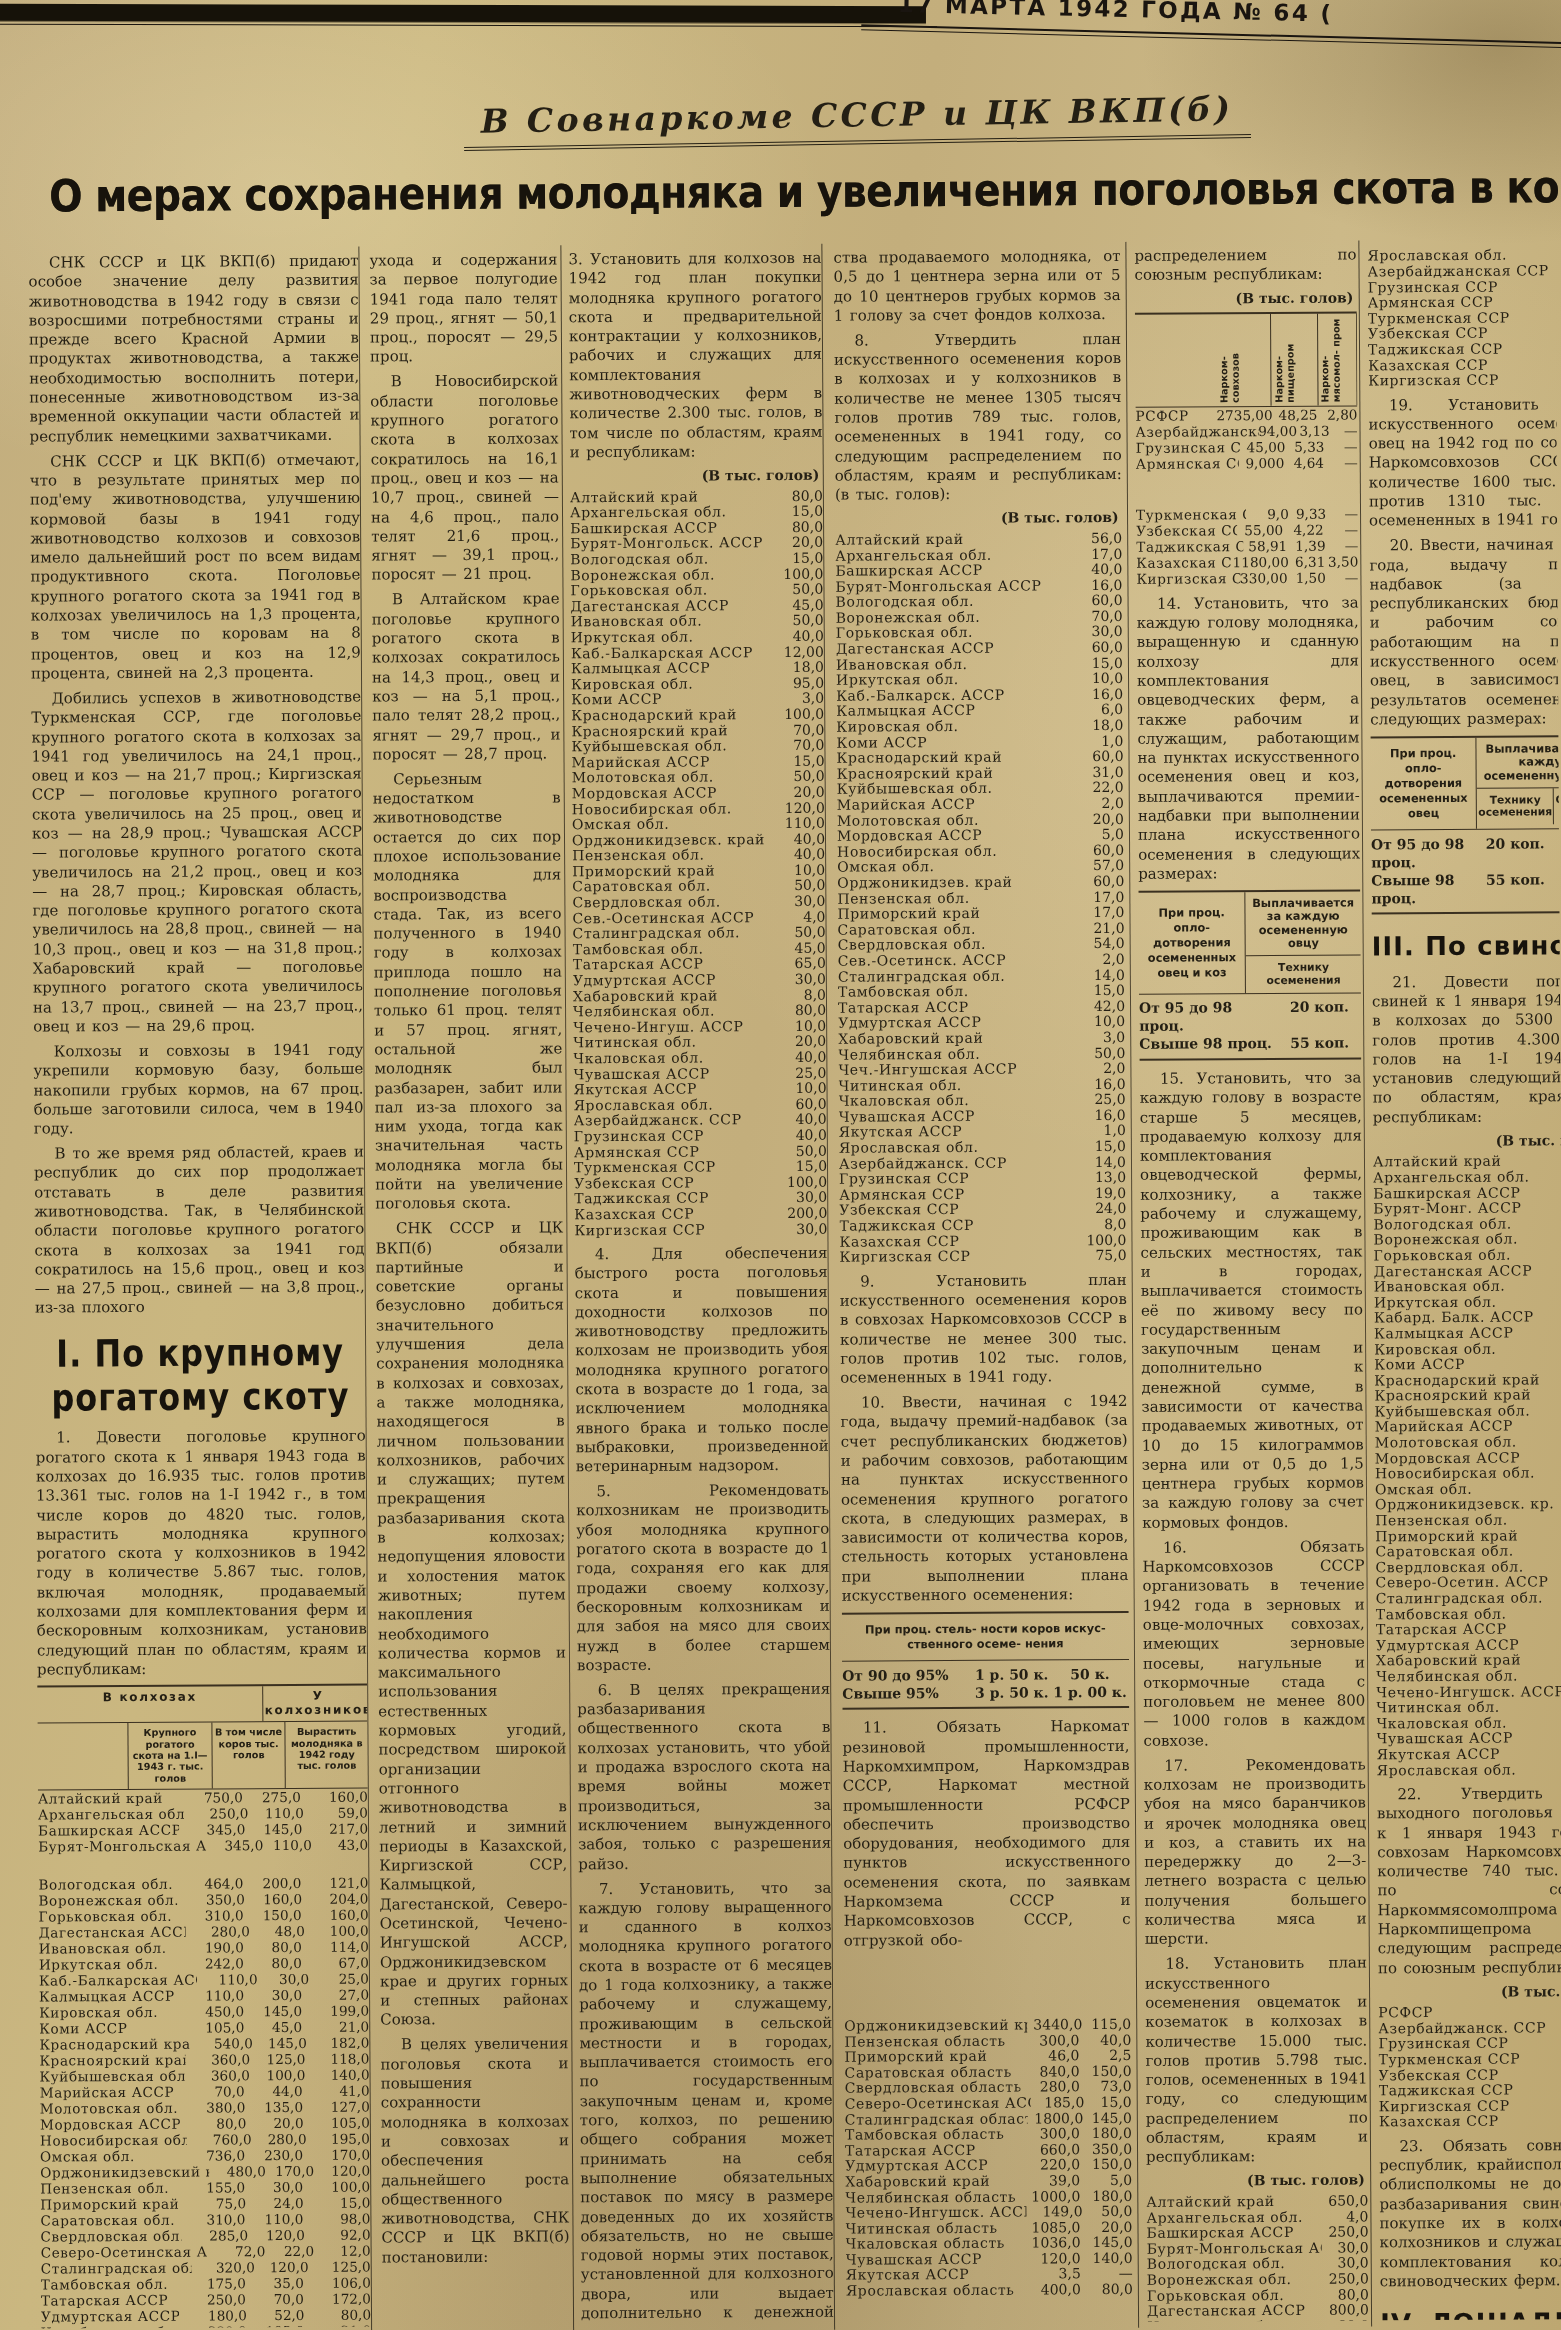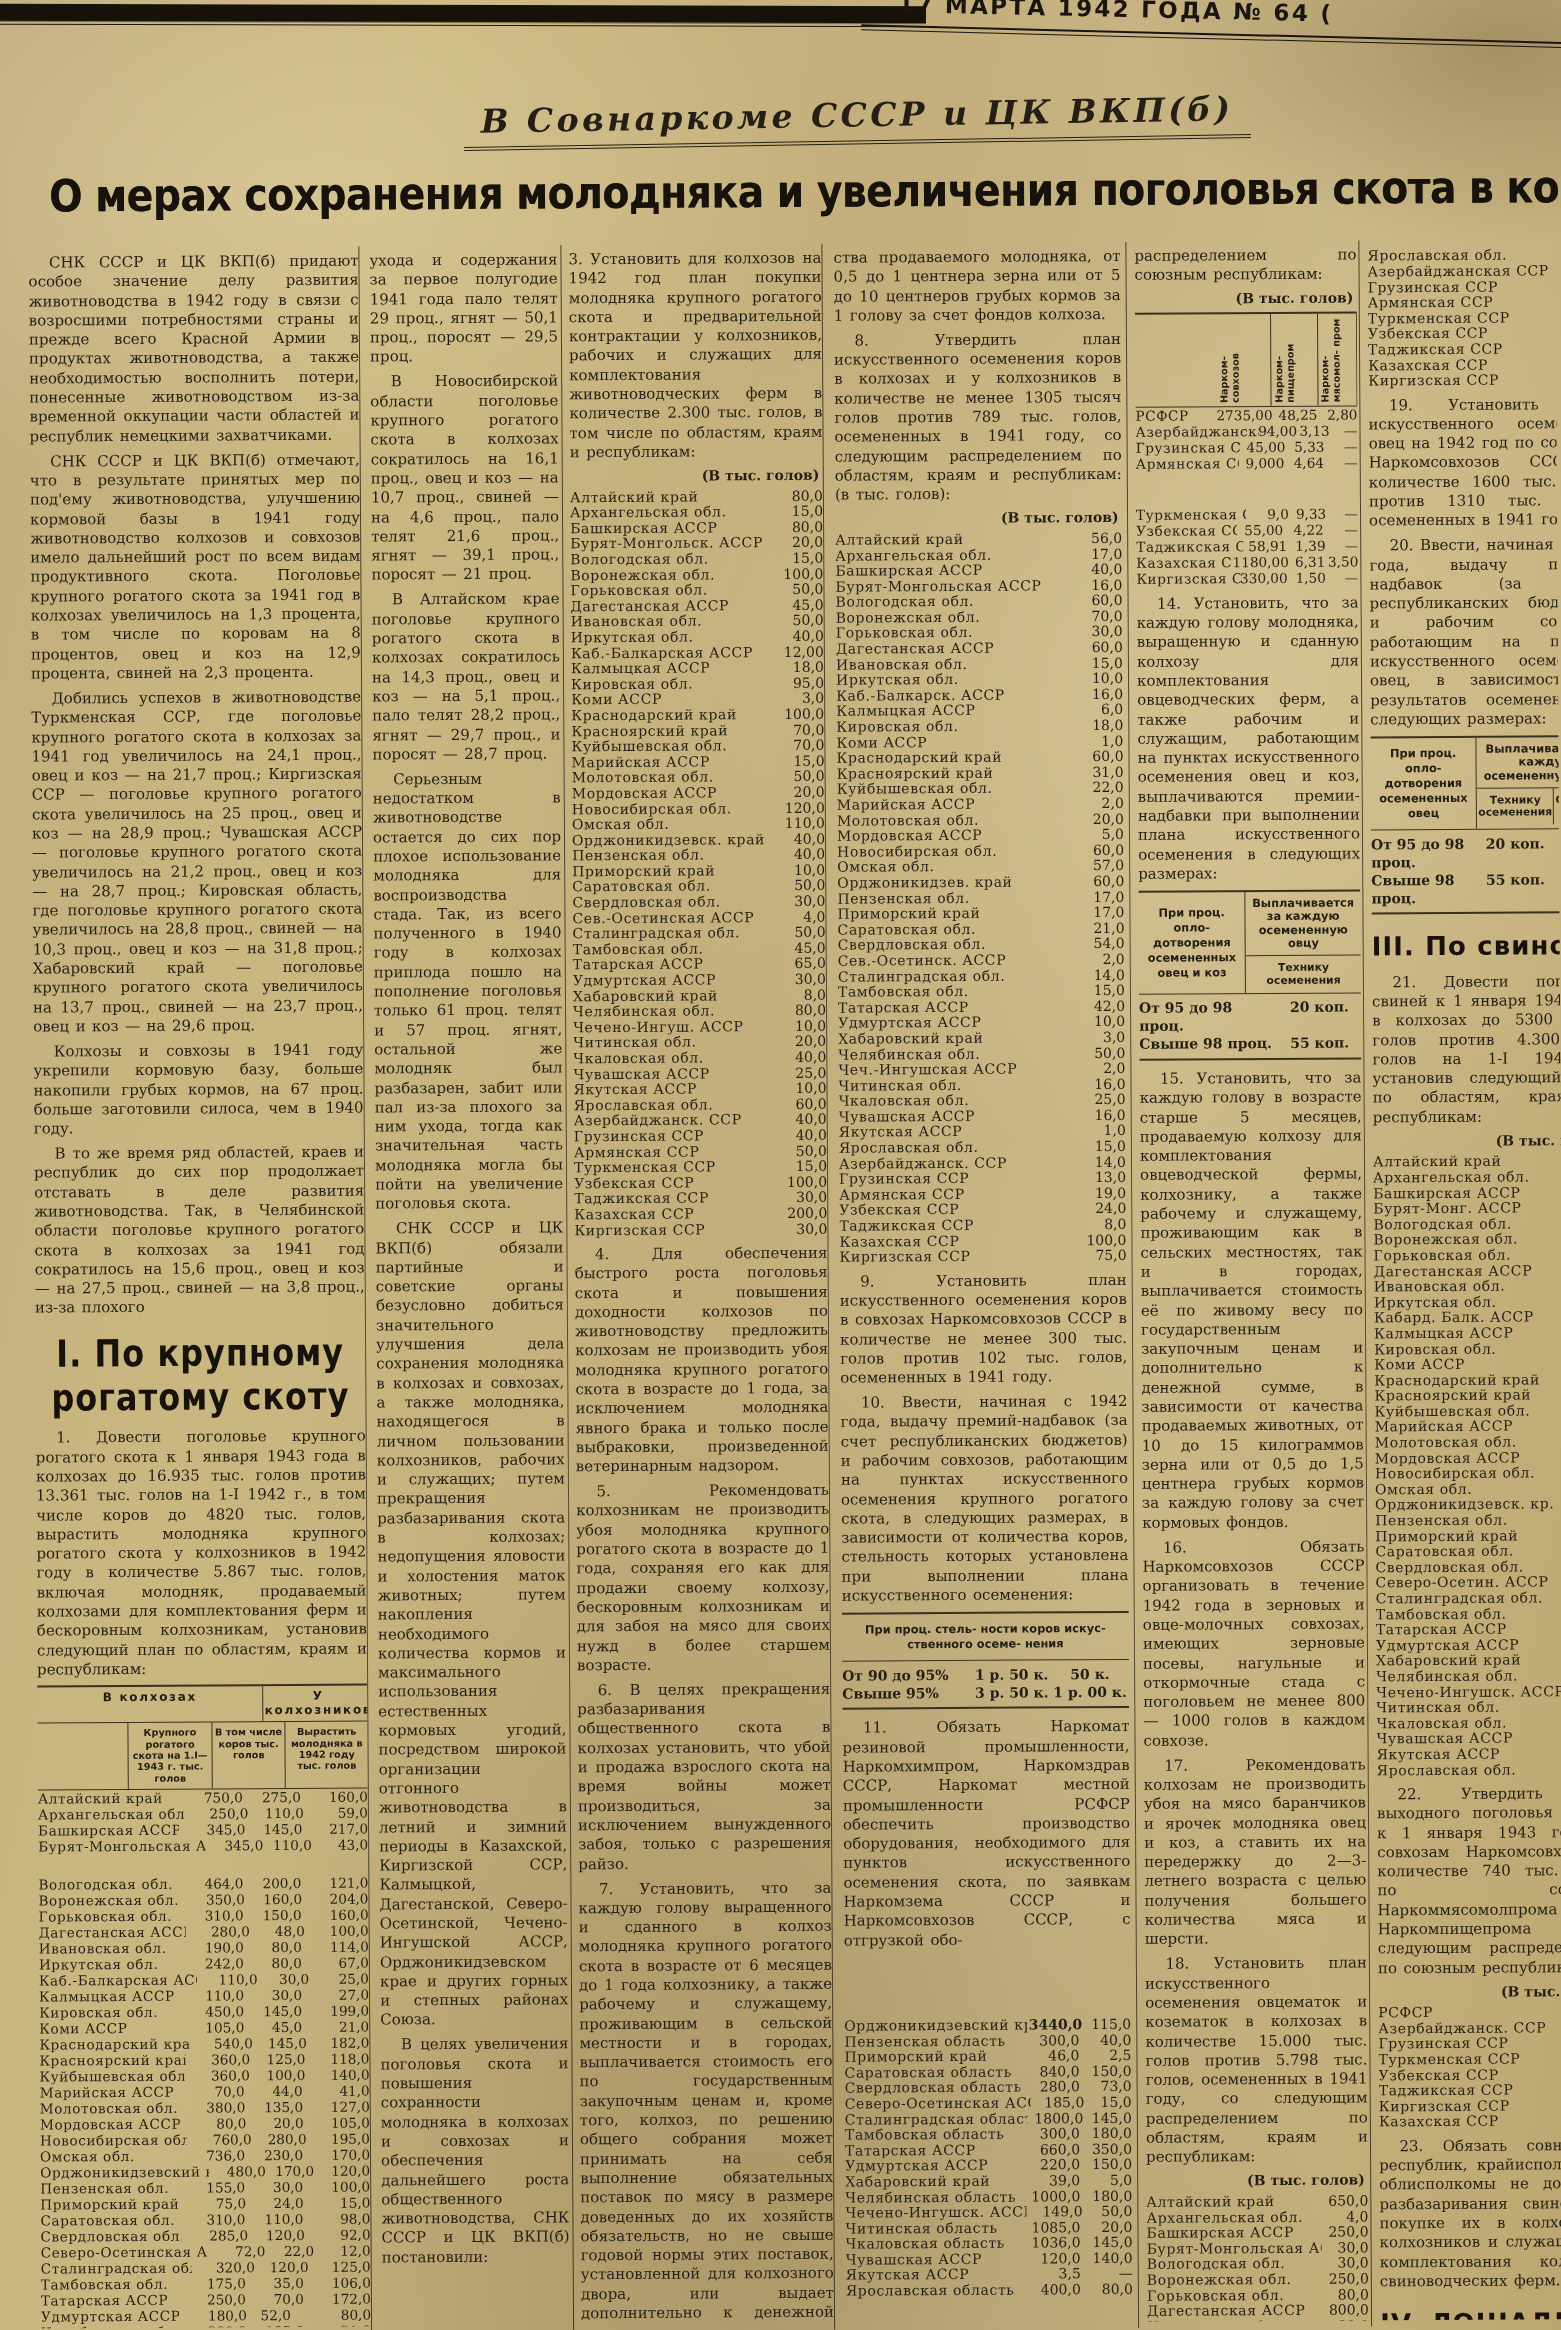--- a/index.html
+++ b/index.html
@@ -305,21 +305,21 @@
                 </div>
                 <div class="trow">
                   <span class="nm">Татарская АССР</span>
                   <span class="vl" style="width: 68px;">250,0</span>
                   <span class="vl" style="width: 58px;">70,0</span>
                   <span class="vl" style="width: 67px;">172,0</span>
                 </div>
                 <div class="trow">
                   <span class="nm">Удмуртская АССР</span>
                   <span class="vl" style="width: 68px;">180,0</span>
-                  <span class="vl" style="width: 58px; text-align: center;">52,0</span>
+                  <span class="vl" style="width: 58px;">52,0</span>
                   <span class="vl" style="width: 67px;">80,0</span>
                 </div>
                 <div class="trow">
                   <span class="nm">Челябинская обл.</span>
                   <span class="vl" style="width: 68px;">380,0</span>
                   <span class="vl" style="width: 58px;">103,0</span>
                   <span class="vl" style="width: 67px;">21,0</span>
                 </div>
                 <div class="trow">
                   <span class="nm">Чечено-Ингушская АССР</span>
@@ -757,21 +757,21 @@
                   <span class="cv">3 р. 50 к.</span>
                   <span class="cv">1 р. 00 к.</span>
                 </div>
               </div>
             </div>
             <div class="p">11. Обязать Наркомат резиновой промышленности, Наркомхимпром, Наркомздрав СССР, Наркомат местной промышленности РСФСР обеспечить производство оборудования, необходимого для пунктов искусственного осеменения скота, по заявкам Наркомзема СССР и Наркомсовхозов СССР, с отгрузкой обо-</div>
             <div class="sp" style="height: 59px;"></div>
             <div class="list">
               <div class="lrow">
                 <span class="nm">Орджоникидзевский кр.</span>
-                <span class="vl" style="width: 59px; font-weight: bold;">3440,0</span>
+                <span class="vl" style="width: 59px;">3440,0</span>
                 <span class="vl" style="width: 52px;">115,0</span>
               </div>
               <div class="lrow">
                 <span class="nm">Пензенская область</span>
                 <span class="vl" style="width: 59px;">300,0</span>
                 <span class="vl" style="width: 52px;">40,0</span>
               </div>
               <div class="lrow">
                 <span class="nm">Приморский край</span>
                 <span class="vl" style="width: 59px;">46,0</span>

